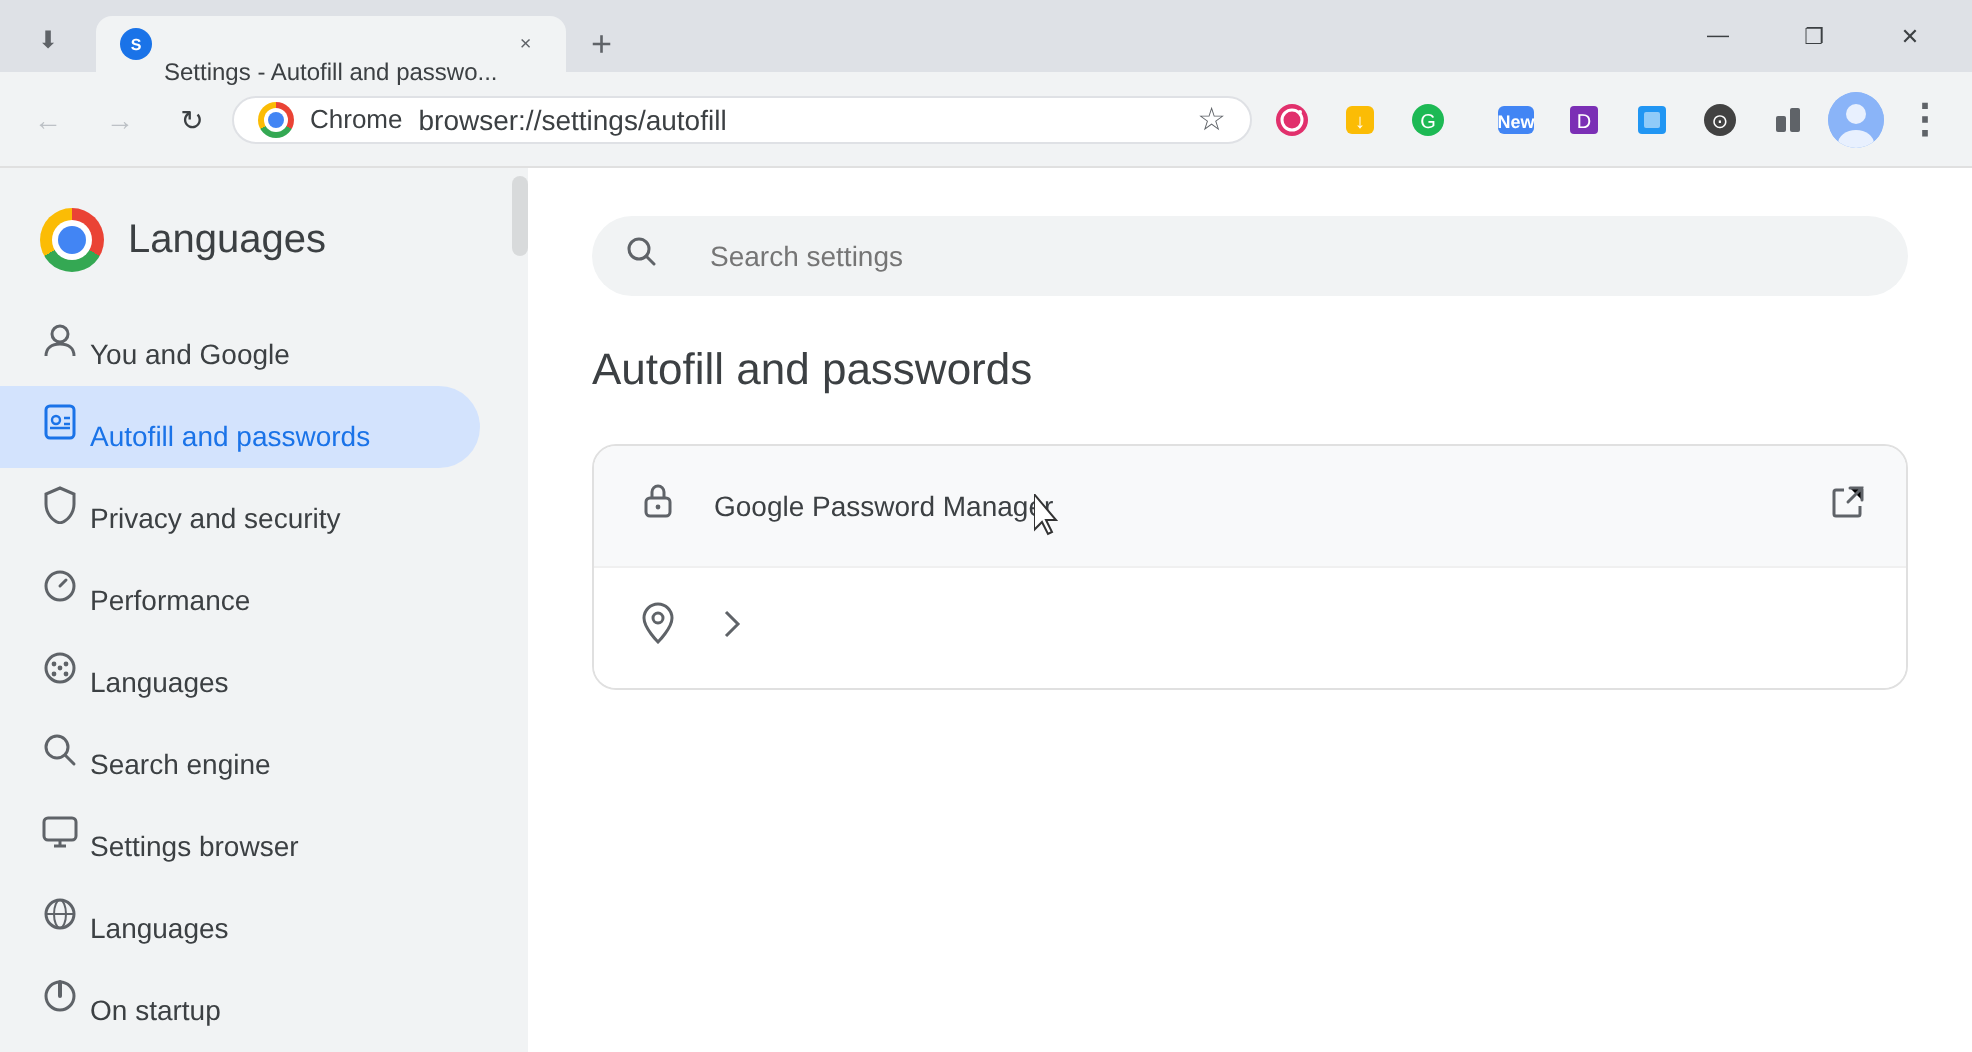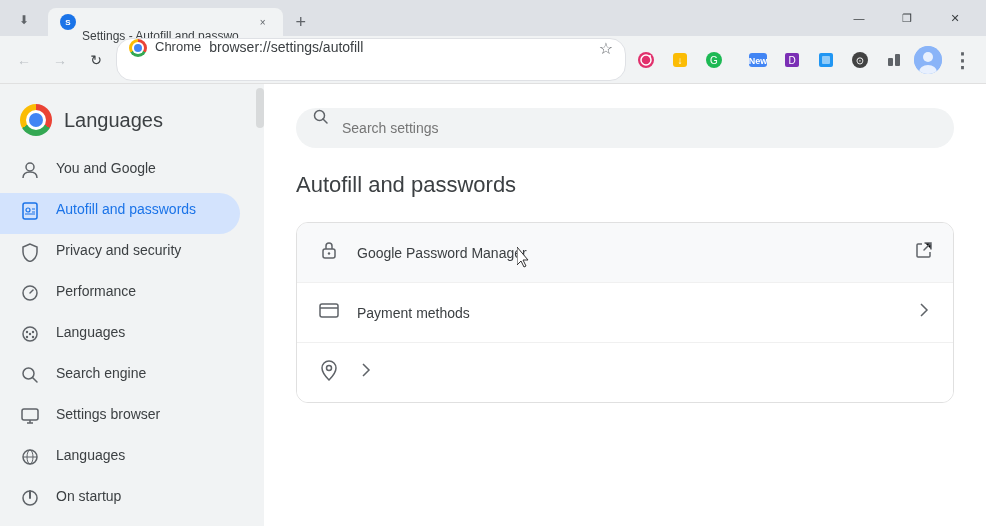--- a/index.html
+++ b/index.html
@@ -67,26 +67,26 @@
       gap: 4px;
       border-bottom: 1px solid #e0e0e0;
     }
     .nav-btn {
       width: 32px; height: 32px; border-radius: 50%; display: flex; align-items: center;
       justify-content: center; cursor: pointer; color: #3c4043; font-size: 14px;
     }
     .nav-btn.disabled { color: #bdc1c6; cursor: default; }
     .address-bar {
       flex: 1;
-      height: 43px;
+      height: 24px;
       background: white;
       border: 1px solid #dfe1e5;
       border-radius: 16px;
       display: flex;
-      align-items: flex-start;
+      align-items: center;
       padding: 0 12px;
       gap: 8px;
     }
     .chrome-logo {
       width: 18px; height: 18px; border-radius: 50%;
       background: conic-gradient(#ea4335 0deg 120deg, #34a853 120deg 240deg, #fbbc05 240deg 360deg);
       position: relative;
     }
     .chrome-logo::after {
       content: '';
@@ -145,22 +145,22 @@
       width: 14px; height: 14px;
       background: #4285f4;
       border-radius: 50%;
       top: 50%; left: 50%;
       transform: translate(-50%, -50%);
       box-shadow: 0 0 0 3px white;
     }
     .sidebar-title { font-size: 20px; color: #3c4043; font-weight: 400; }
     .sidebar-item {
       display: flex;
-      align-items: flex-start;
-      gap: 16px;
+      align-items: flex-end;
+      gap: 5px;
       padding: 8px 16px 8px 20px;
       cursor: pointer;
       border-radius: 0 24px 24px 0;
       margin-right: 16px;
       color: #3c4043;
       font-size: 14px;
       min-height: 40px;
     }
     .sidebar-item.active { background: #d3e3fd; color: #1a73e8; font-weight: 500; }
     .sidebar-icon { font-size: 18px; flex-shrink: 0; width: 20px; text-align: center; }
@@ -183,22 +183,23 @@
     }
 
     
     .search-bar {
       width: 100%;
       height: 40px;
       background: #f1f3f4;
       border: none;
       border-radius: 20px;
       display: flex;
+      align-items: center;
       padding: 0 16px;
-      gap: 12px;
+      gap: 25px;
       margin-bottom: 8px;
     }
     .search-input {
       border: none;
       background: transparent;
       flex: 1;
       font-size: 14px;
       color: #3c4043;
       outline: none;
     }
@@ -481,34 +482,20 @@
             </svg>
         </span>
 
         <div style="position:absolute;left:220px;top:24px;pointer-events:none;">
           <svg width="16" height="22" viewBox="0 0 16 22">
               <path d="M0 0 L0 18 L4 14 L7 20 L9 19 L6 13 L11 13 Z" fill="white" stroke="#333" stroke-width="1"></path>
             </svg>
         </div>
       </div>
 
-      <div class="settings-row">
-        <span class="row-icon">
-          <svg width="22" height="22" viewBox="0 0 22 22">
-            <rect x="2" y="5" width="18" height="13" rx="2" fill="none" stroke="#5f6368" stroke-width="1.5"></rect>
-            <line x1="2" y1="9" x2="20" y2="9" stroke="#5f6368" stroke-width="1.5"></line>
-          </svg>
-        </span>
-        <span class="row-label">Payment methods</span>
-        <span class="row-arrow">
-          <svg width="18" height="18" viewBox="0 0 18 18">
-              <polyline points="6,3 12,9 6,15" fill="none" stroke="#5f6368" stroke-width="1.5"></polyline>
-            </svg>
-        </span>
-      </div>
 
       <div class="settings-row">
         <span class="row-icon">
           <svg width="22" height="22" viewBox="0 0 22 22">
             <path d="M11 2a7 7 0 00-7 7c0 5 7 12 7 12s7-7 7-12a7 7 0 00-7-7z" fill="none" stroke="#5f6368" stroke-width="1.5"></path>
             <circle cx="11" cy="9" r="2.5" fill="none" stroke="#5f6368" stroke-width="1.5"></circle>
           </svg>
         </span>
         <span class="row-arrow">
           <svg width="18" height="18" viewBox="0 0 18 18">

